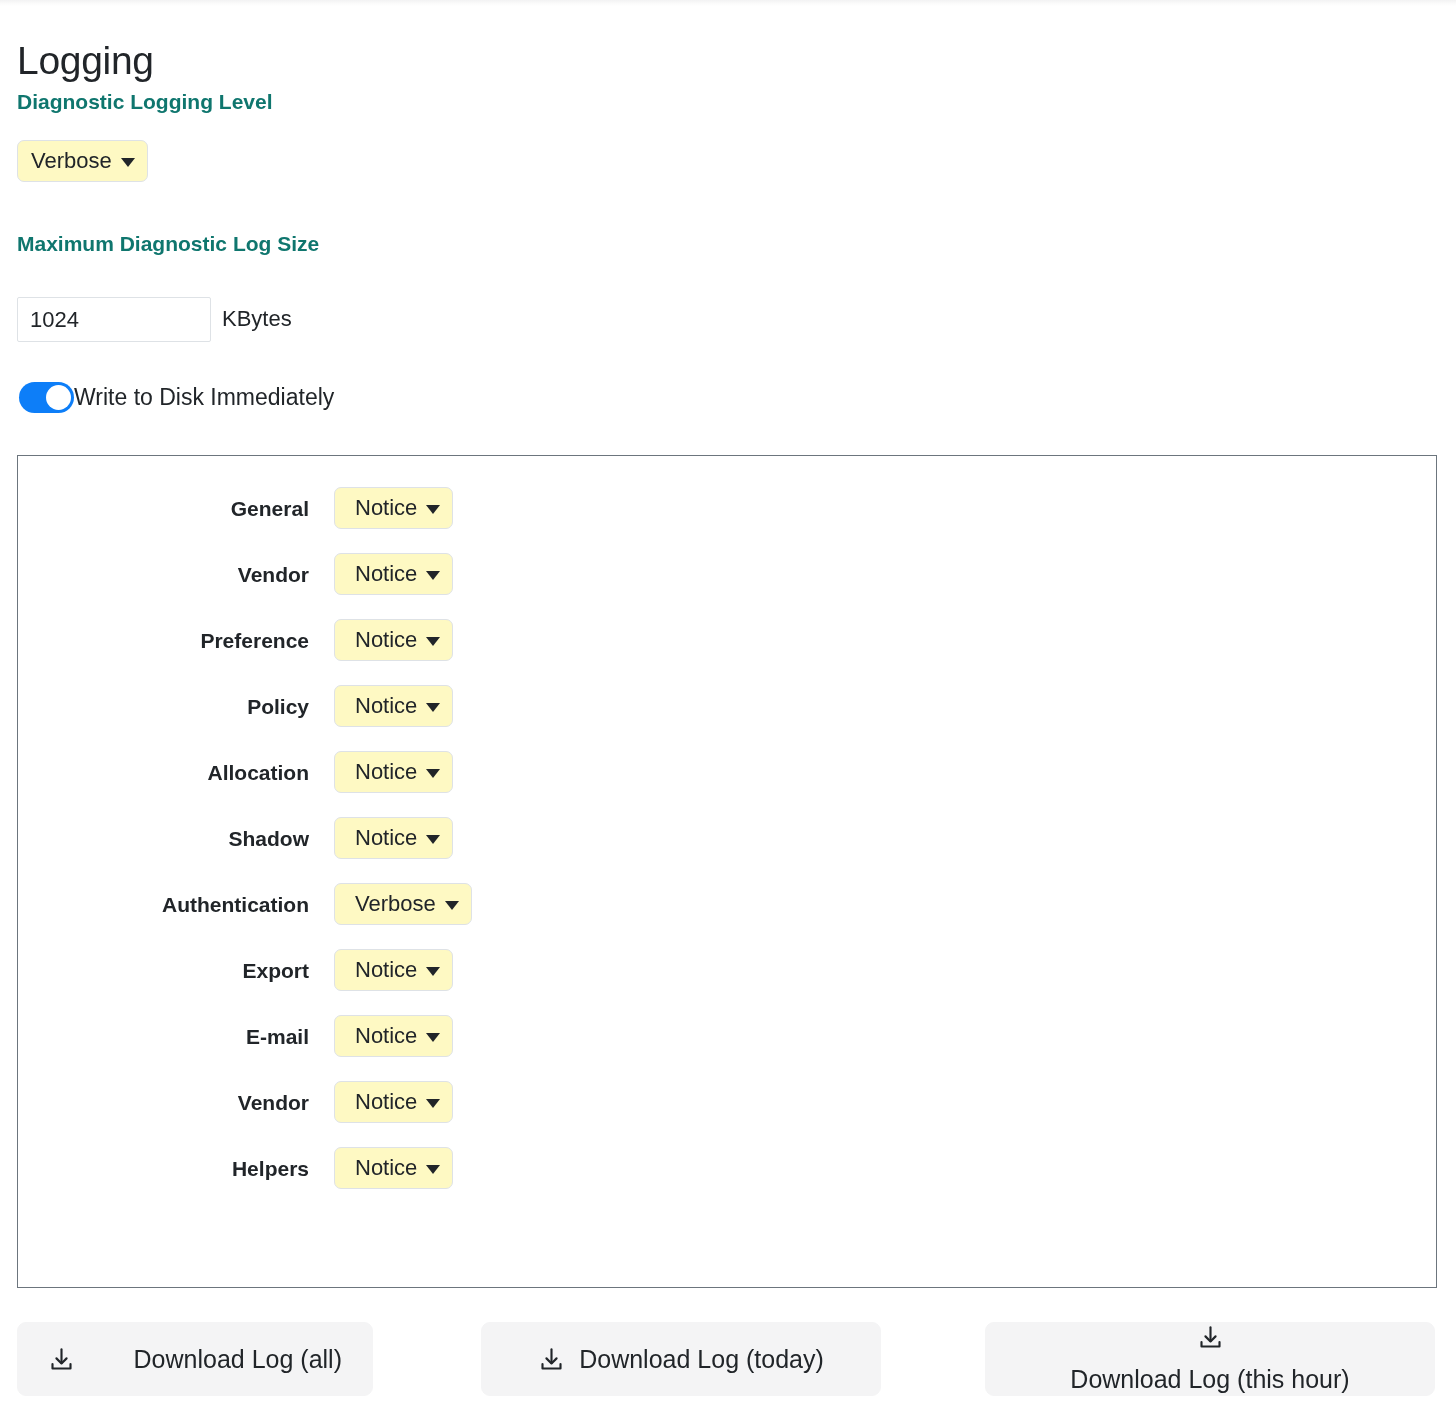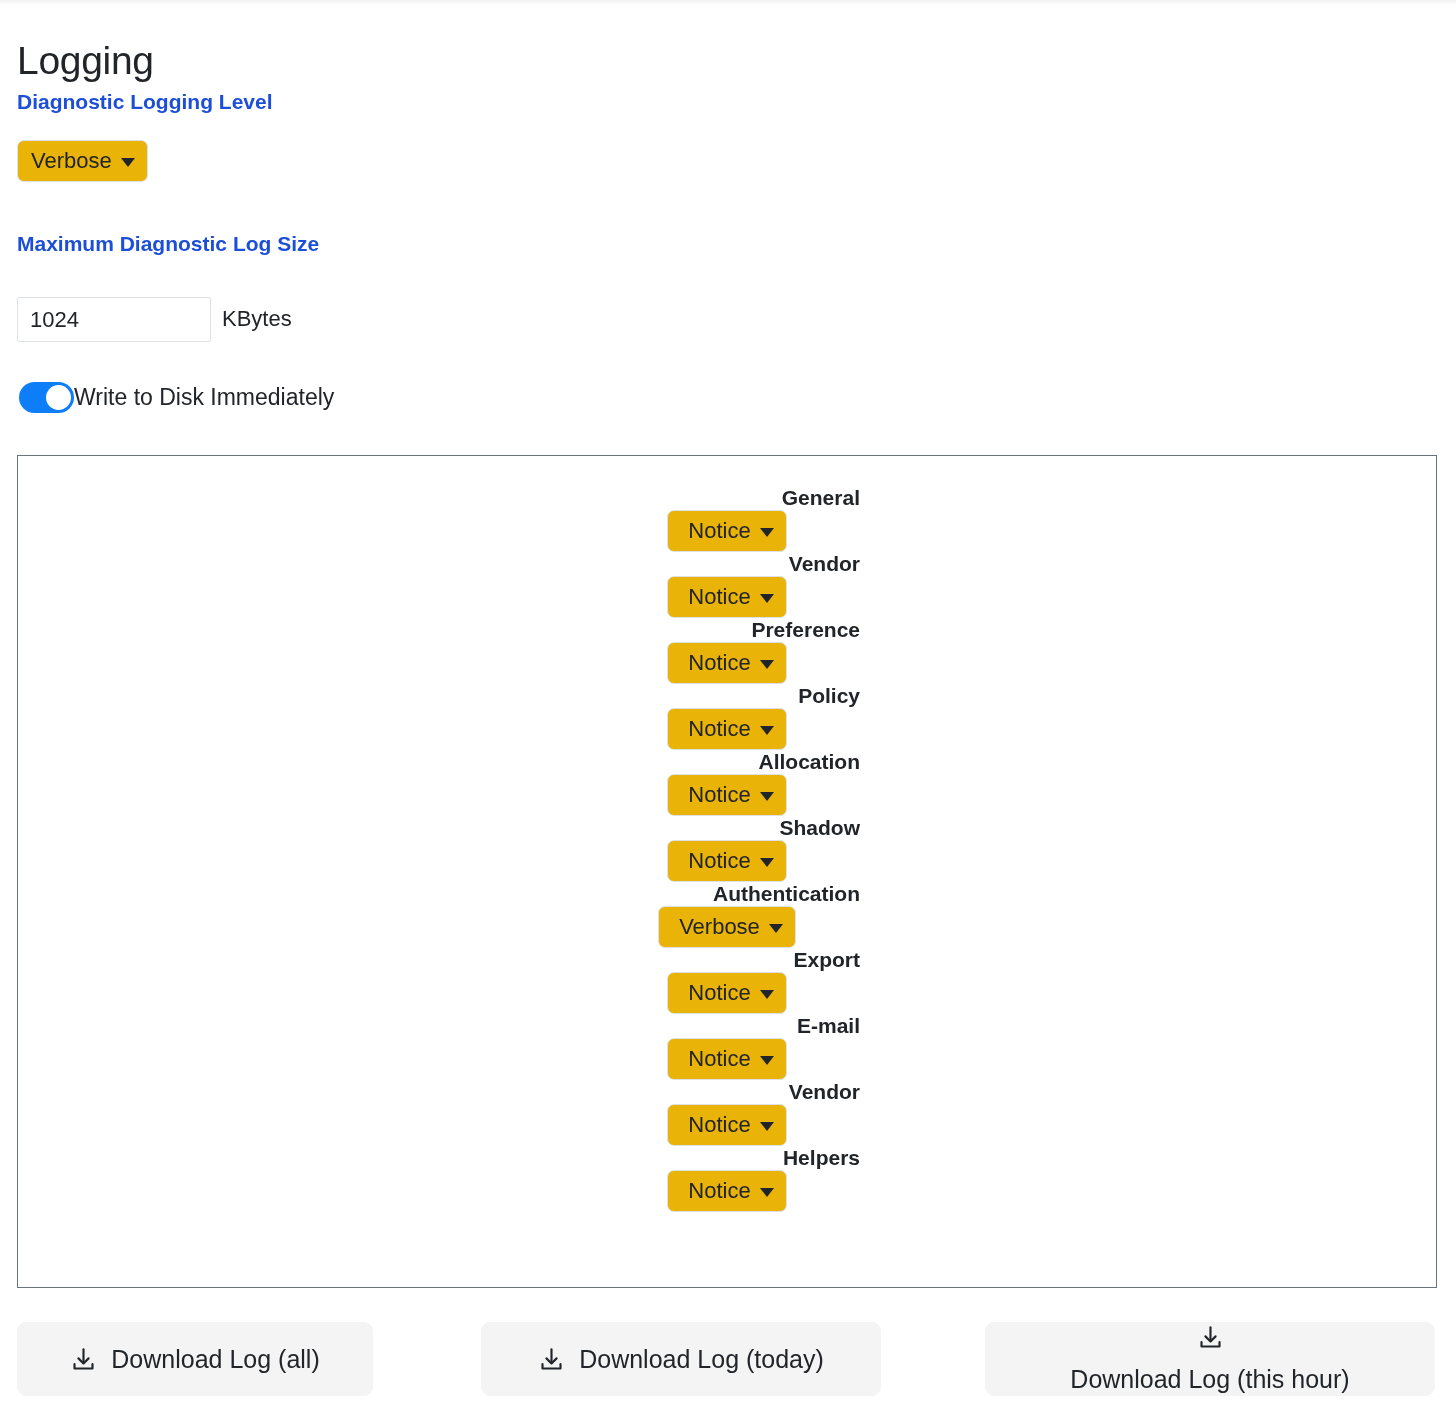--- a/index.html
+++ b/index.html
@@ -37,31 +37,31 @@
     font-weight: 400;
     letter-spacing: -0.3px;
     color: #212529;
   }
   .field-label {
     position: absolute;
     left: 17px;
     font-size: 21px;
     line-height: 25px;
     font-weight: bold;
-    color: #1d4ed8;
+    color: #0f766e;
   }
   #lbl-level { top: 89px; }
   #lbl-size  { top: 231px; }
 
   
   .dropdown {
     display: inline-flex;
     align-items: center;
     gap: 9px;
-    background: #eab308;
+    background: #fef9c3;
     border: 1px solid #dee2e6;
     border-radius: 7px;
     padding: 7px 12px 7px 13px;
     font-size: 22px;
     line-height: 26px;
     color: #212529;
     box-sizing: border-box;
     cursor: pointer;
     white-space: nowrap;
   }
@@ -154,21 +154,20 @@
     position: absolute;
     left: 0;
     top: 29px;
     width: 100%;
   }
   .cat-row {
     display: flex;
     align-items: center;
     height: 46px;
     margin-bottom: 20px;
-    flex-direction: column;
   }
   .cat-label {
     width: 316px;
     text-align: right;
     padding-right: 25px;
     box-sizing: border-box;
     font-size: 21px;
     line-height: 25px;
     font-weight: bold;
     color: #212529;
@@ -197,21 +196,21 @@
     gap: 14px;
     font-family: "Liberation Sans", sans-serif;
     font-size: 25px;
     line-height: 29px;
     color: #212529;
     cursor: pointer;
     padding: 0 30px;
     box-sizing: border-box;
     white-space: nowrap;
   }
-  #btn-all    { width: 356px; margin-right: 108px; }
+  #btn-all    { width: 356px; margin-right: 108px; justify-content: space-between; }
   #btn-today  { width: 400px; margin-right: 104px; }
   #btn-hour   { width: 450px; flex-direction: column; }
   .dl-icon {
     width: 27px;
     height: 27px;
     flex: none;
     display: inline-block;
   }
 </style>
 </head>

